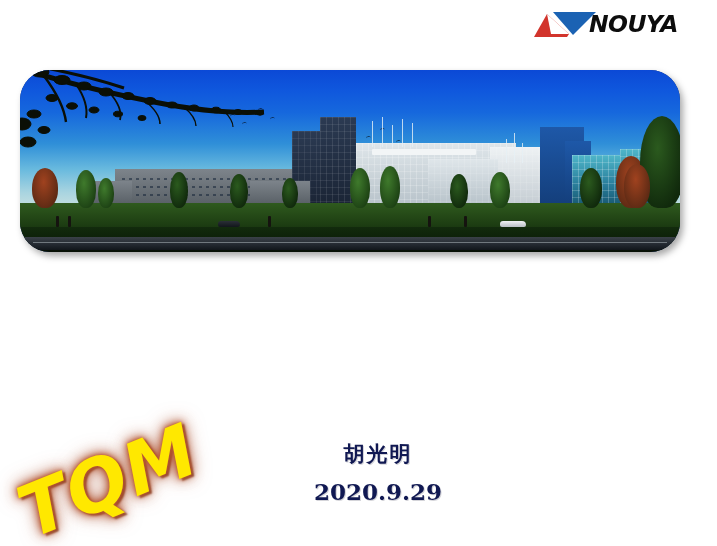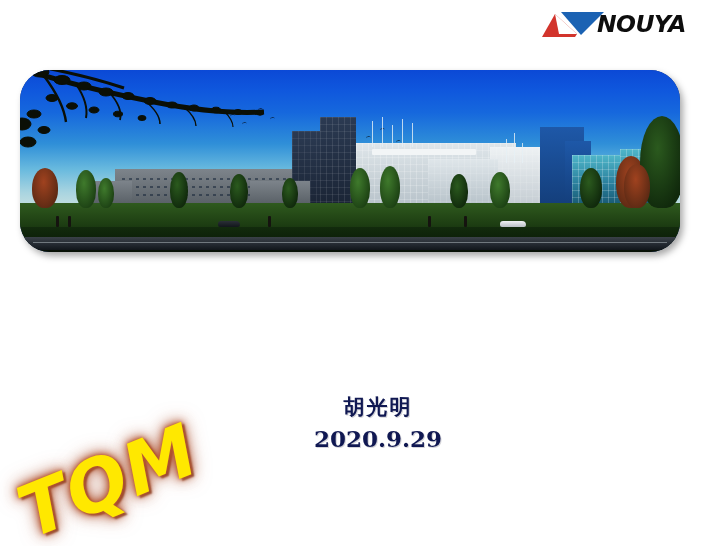--- a/index.html
+++ b/index.html
@@ -20,21 +20,21 @@
     position: absolute;
     left: 0; top: 0;
     width: 717px;
     height: 546px;
     background: #ffffff;
   }
 
   
   #logo {
     position: absolute;
-    right: 16px;
+    right: 24px;
     top: 6px;
     width: 160px;
     height: 38px;
   }
   #logo .mark {
     position: absolute;
     left: 0; top: 2px;
     width: 64px; height: 34px;
   }
   #logo .wordmark {
@@ -193,40 +193,40 @@
     letter-spacing: 14px;
     color: #101852;
     text-shadow: 2px 2px 1px rgba(150,150,160,0.55);
     white-space: nowrap;
   }
 
   
   #presenter {
     position: absolute;
     left: 268px;
-    top: 394px;
+    top: 441px;
     width: 220px;
     text-align: center;
     color: #101852;
   }
   #presenter .name {
     font-family: "DejaVu Sans", sans-serif;
     font-size: 21px;
     font-weight: bold;
     letter-spacing: 2px;
     line-height: 26px;
     text-shadow: 1px 1px 0 rgba(170,170,180,0.5);
   }
   #presenter .date {
     font-family: "DejaVu Serif", serif;
     font-size: 23px;
     font-weight: bold;
     letter-spacing: 0px;
     line-height: 30px;
-    margin-top: 4px;
+    margin-top: 10px;
     text-shadow: 1px 1px 0 rgba(170,170,180,0.5);
   }
 
   
   #tqm {
     position: absolute;
     left: 8px;
     top: 426px;
     width: 200px;
     height: 110px;

